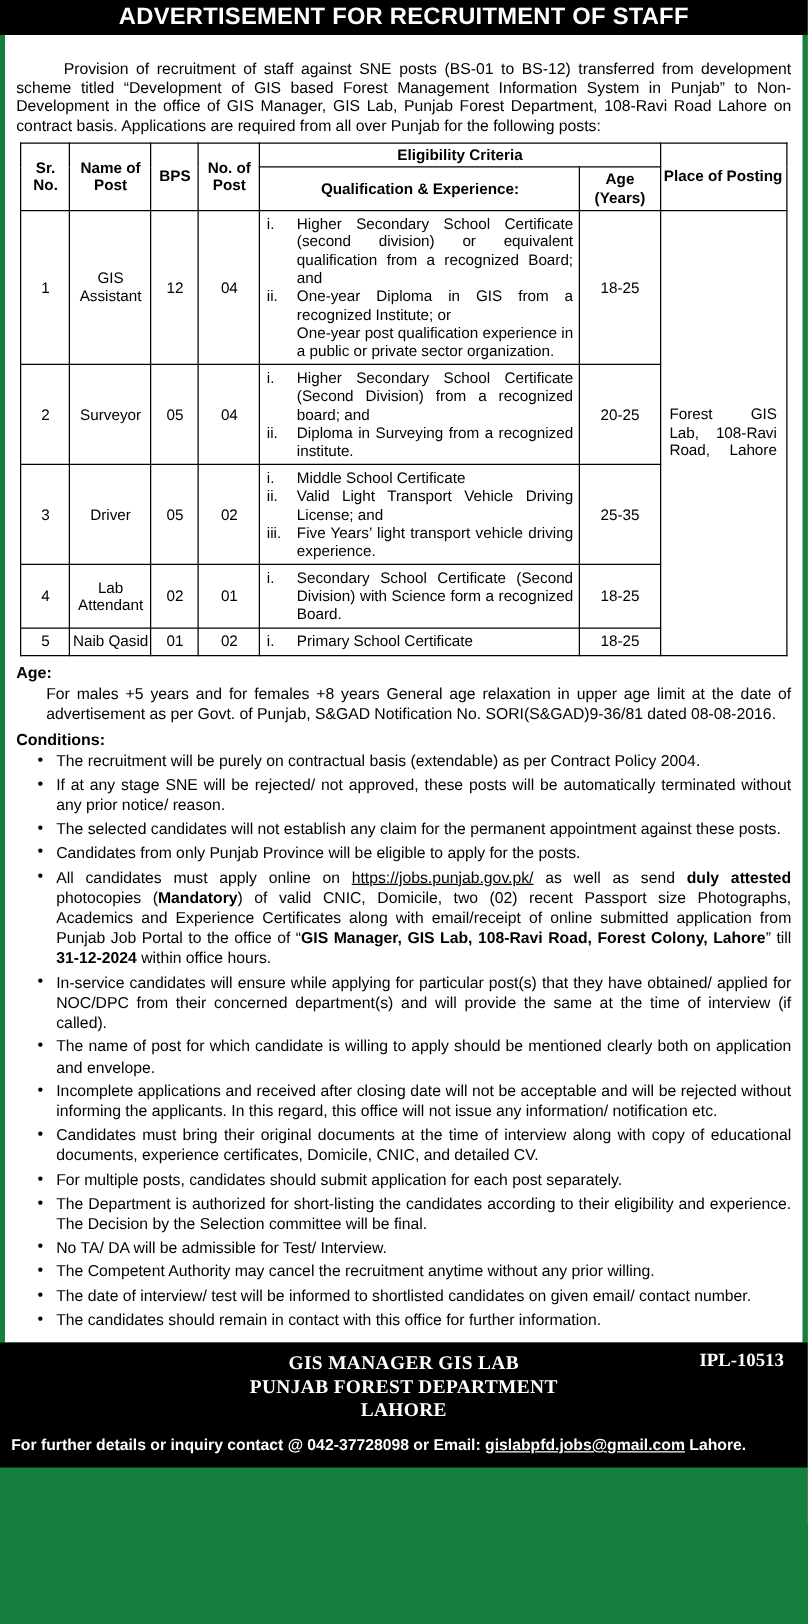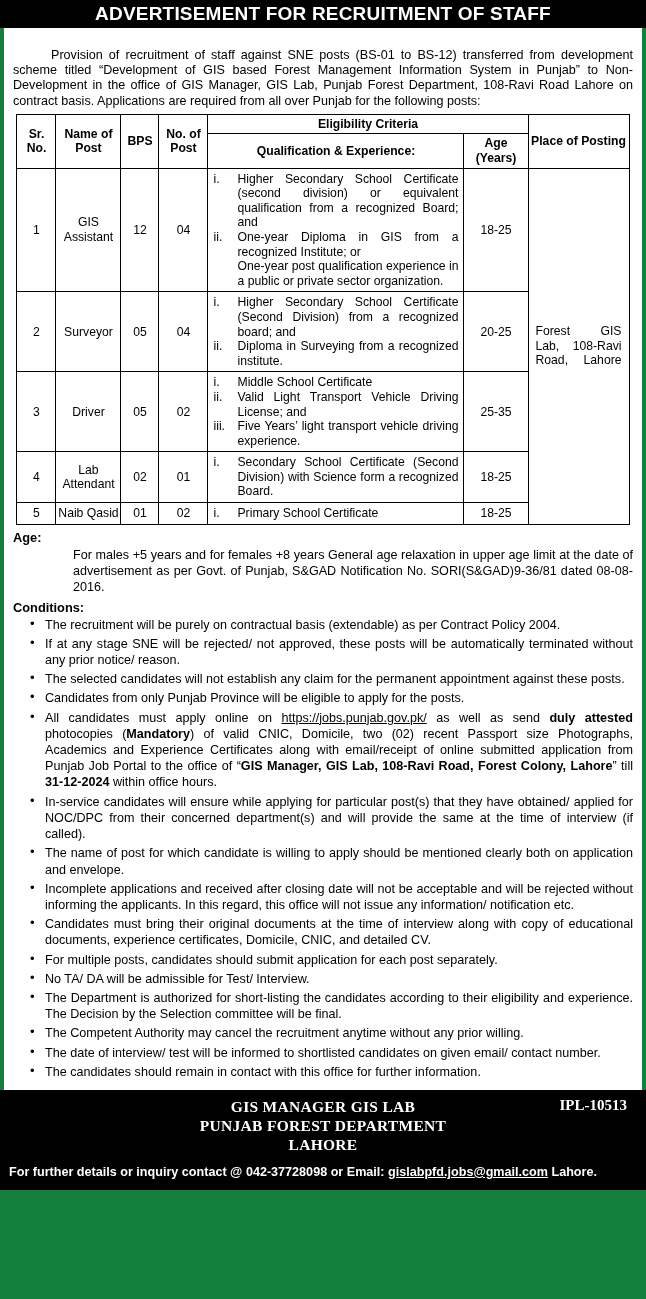--- a/index.html
+++ b/index.html
@@ -62,21 +62,21 @@
   ol.roman li .rn{
     position:absolute;left:2px;top:0;width:22px;
   }
   ol.roman li .sub{display:block;}
   
   .sec-head{
     font-size:12.8px;font-weight:bold;margin:5px 0 2px 0;
   }
   .age-body{
     font-size:12.6px;line-height:16px;text-align:justify;
-    margin:0 0 0 60px;
+    margin:0 0 0 24px;
   }
   ul.conds{
     list-style:none;margin:2px 0 0 0;padding:0;
   }
   ul.conds > li{
     position:relative;padding-left:32px;margin-bottom:3px;
     font-size:12.6px;line-height:16.2px;text-align:justify;
   }
   ul.conds > li::before{
     content:"\2022";position:absolute;left:17px;top:-1px;font-size:13px;
@@ -217,22 +217,22 @@
         <li>The recruitment will be purely on contractual basis (extendable) as per Contract Policy 2004.</li>
         <li>If at any stage SNE will be rejected/ not approved, these posts will be automatically terminated without any prior notice/ reason.</li>
         <li>The selected candidates will not establish any claim for the permanent appointment against these posts.</li>
         <li>Candidates from only Punjab Province will be eligible to apply for the posts.</li>
         <li><span>All candidates must apply online on </span><u class="link">https://jobs.punjab.gov.pk/</u><span> as well as send </span><b>duly attested</b><span> photocopies (</span><b>Mandatory</b><span>) of valid CNIC, Domicile, two (02) recent Passport size Photographs, Academics and Experience Certificates along with email/receipt of online submitted application from Punjab Job Portal to the office of “</span><b>GIS Manager, GIS Lab, 108-Ravi Road, Forest Colony, Lahore</b><span>” till </span><b>31-12-2024</b><span> within office hours.</span></li>
         <li>In-service candidates will ensure while applying for particular post(s) that they have obtained/ applied for NOC/DPC from their concerned department(s) and will provide the same at the time of interview (if called).</li>
         <li>The name of post for which candidate is willing to apply should be mentioned clearly both on application and envelope.</li>
         <li>Incomplete applications and received after closing date will not be acceptable and will be rejected without informing the applicants. In this regard, this office will not issue any information/ notification etc.</li>
         <li>Candidates must bring their original documents at the time of interview along with copy of educational documents, experience certificates, Domicile, CNIC, and detailed CV.</li>
         <li>For multiple posts, candidates should submit application for each post separately.</li>
+        <li>The Department is authorized for short-listing the candidates according to their eligibility and experience. The Decision by the Selection committee will be final.</li>
         <li>No TA/ DA will be admissible for Test/ Interview.</li>
-        <li>The Department is authorized for short-listing the candidates according to their eligibility and experience. The Decision by the Selection committee will be final.</li>
         <li>The Competent Authority may cancel the recruitment anytime without any prior willing.</li>
         <li>The date of interview/ test will be informed to shortlisted candidates on given email/ contact number.</li>
         <li>The candidates should remain in contact with this office for further information.</li>
       </ul>
 
   </div>
 
   <div class="footer">
     <div class="sig-wrap">
       <div class="ipl">IPL-10513</div>

